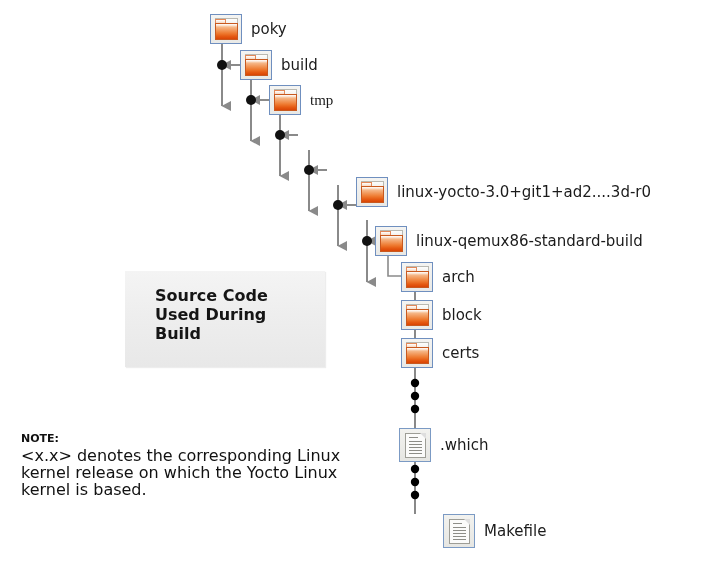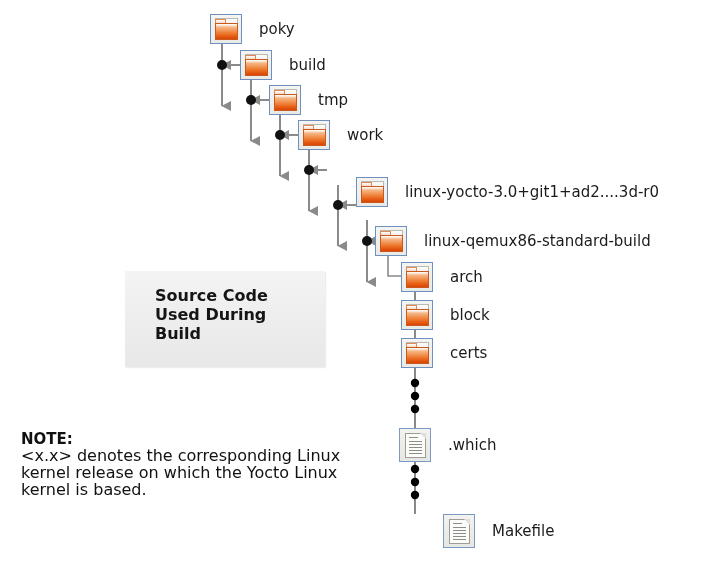--- a/index.html
+++ b/index.html
@@ -32,21 +32,20 @@
     width: 705px;
     height: 581px;
     pointer-events: none;
   }
 
   
   .tree-node {
     position: absolute;
     display: flex;
     align-items: center;
-    gap: 8px;
   }
 
   
   .folder-icon {
     position: relative;
     width: 32px;
     height: 30px;
     box-sizing: border-box;
     border: 1px solid #6f8fbf;
     background: linear-gradient(180deg, #f4f4f2 0%, #e9e9e6 100%);
@@ -180,21 +179,21 @@
   }
 
   
   #note-block {
     position: absolute;
     left: 21px;
     top: 431px;
     width: 360px;
   }
   #note-block .note-heading {
-    font-size: 15px;
+    font-size: 11px;
     font-weight: bold;
     color: #111111;
     line-height: 16px;
   }
   #note-block .note-body {
     font-size: 16px;
     color: #111111;
     line-height: 17px;
     max-width: 350px;
   }
@@ -283,39 +282,30 @@
   <div class="tree-node" style="left:240px; top:50px;">
     <span class="folder-icon">
       <span class="fold-back"></span>
         <span class="fold-tab"></span>
       <span class="fold-body"></span>
         <span class="fold-lip"></span>
     </span>
     <span class="node-label">build</span>
   </div>
 
-  <div class="tree-node" style="left:269px; top:85px;">
+  <div class="tree-node" style="left:269px; top:85px;font-family:Liberation Serif, serif;">
     <span class="folder-icon">
       <span class="fold-back"></span>
         <span class="fold-tab"></span>
       <span class="fold-body"></span>
         <span class="fold-lip"></span>
     </span>
     <span class="node-label">tmp</span>
   </div>
 
-  <div class="tree-node" style="left:298px; top:120px;">
-    <span class="folder-icon">
-      <span class="fold-back"></span>
-        <span class="fold-tab"></span>
-      <span class="fold-body"></span>
-        <span class="fold-lip"></span>
-    </span>
-    <span class="node-label">work</span>
-  </div>
 
 
   <div class="tree-node" style="left:356px; top:177px;justify-content:center;">
     <span class="folder-icon">
       <span class="fold-back"></span>
         <span class="fold-tab"></span>
       <span class="fold-body"></span>
         <span class="fold-lip"></span>
     </span>
     <span class="node-label">linux-yocto-3.0+git1+ad2....3d-r0</span>

